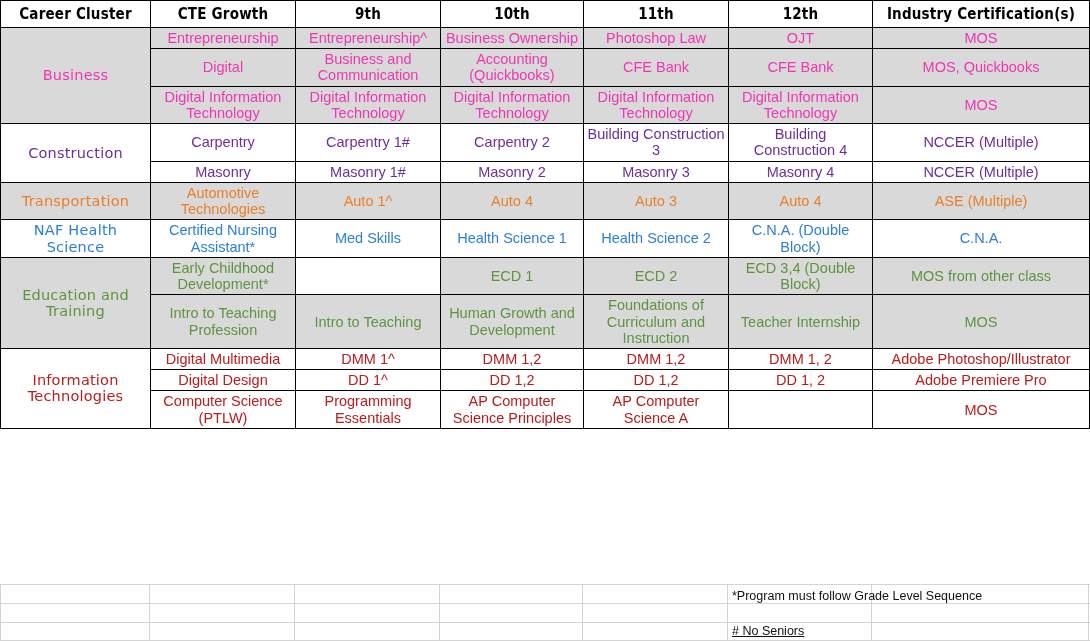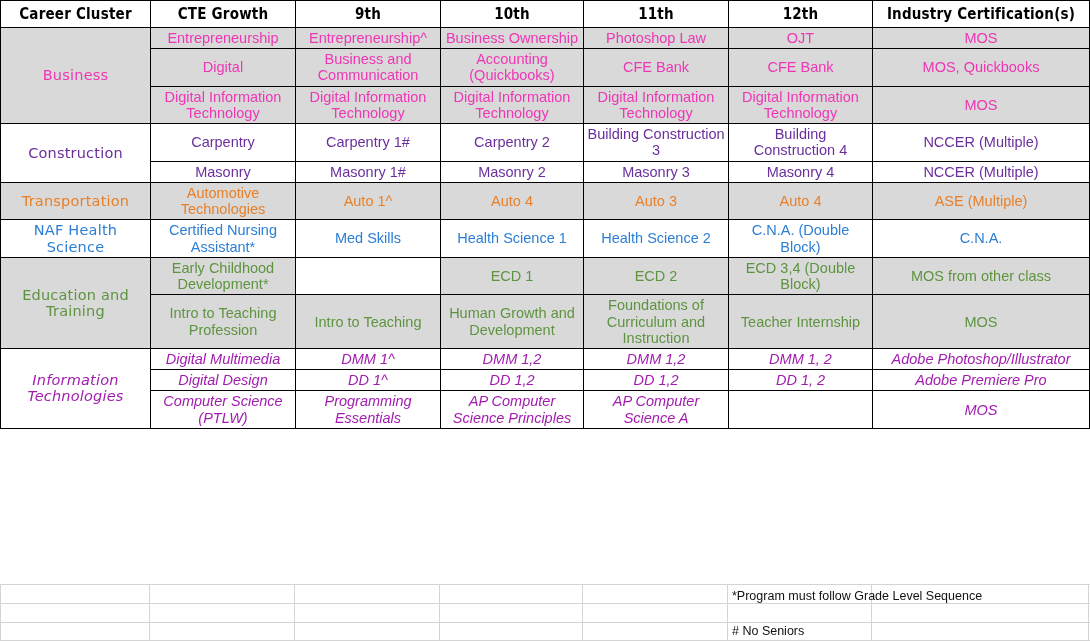--- a/index.html
+++ b/index.html
@@ -94,21 +94,21 @@
   
   .bg-gray { background: #d9d9d9; }
   .bg-white { background: #ffffff; }
 
   
   .c-business      { color: #ef36b4; }
   .c-construction  { color: #6a2f9c; }
   .c-transport     { color: #e8802a; }
   .c-health        { color: #2b7fd4; }
   .c-education     { color: #5e9440; }
-  .c-infotech      { color: #a21caf; font-style: italic; }
+  .c-infotech      { color: #b91c1c; }
 
   
   .legend-layer {
     position: absolute;
     left: 0;
     top: 0;
     width: 1090px;
     height: 641px;
   }
   .legend-line {
@@ -261,16 +261,16 @@
           <td class="bg-white c-infotech">AP Computer Science Principles</td>
           <td class="bg-white c-infotech">AP Computer Science A</td>
           <td class="bg-white c-infotech"></td>
           <td class="bg-white c-infotech">MOS</td>
         </tr>
       </tbody>
   </table>
 
   <div class="legend-layer">
     <div class="legend-line" style="left:732px; top:589px;">*Program must follow Grade Level Sequence</div>
-    <div class="legend-line" style="left:732px; top:624px;"># No Seniors</div>
+    <div class="legend-line" style="left:732px; top:624px;text-decoration:underline;"># No Seniors</div>
   </div>
 
 </div>
 
 </body></html>

